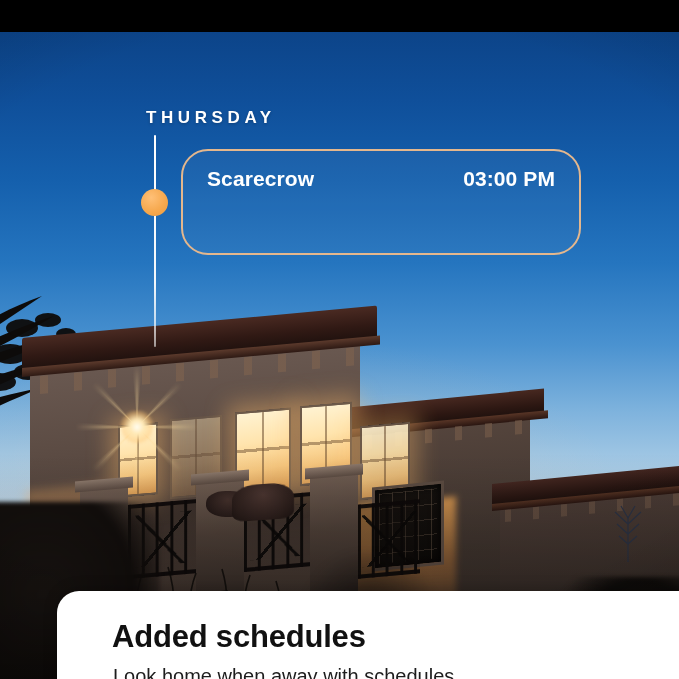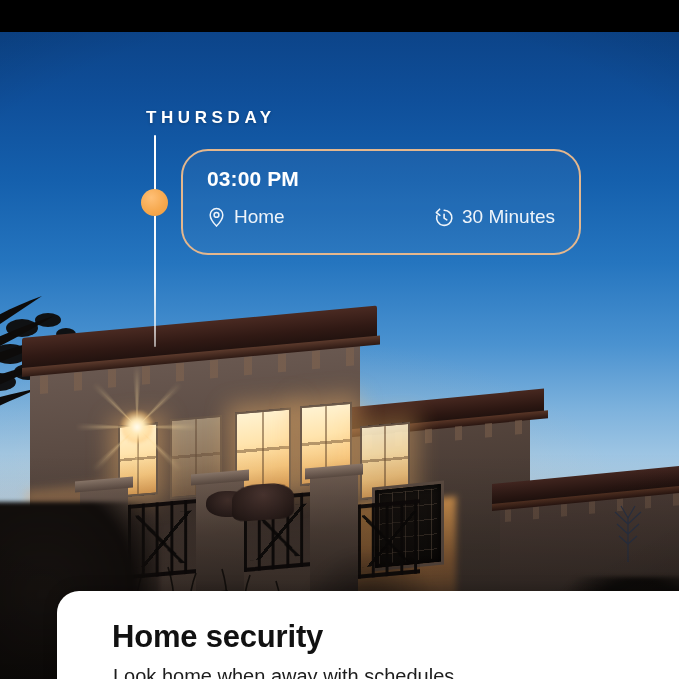--- a/index.html
+++ b/index.html
@@ -486,47 +486,24 @@
   <div class="vignette"></div>
 
   <div class="timeline-line"></div>
   <div class="timeline-dot"></div>
 
   <div class="day-label">THURSDAY</div>
 
   <div class="sched-card">
 
     <div class="card-row row-top">
+      <span class="card-title">Scarecrow</span>
       <span class="card-time">03:00 PM</span>
     </div>
 
-    <div class="card-row row-bot">
-
-      <span class="meta">
-        <span>
-          <svg width="19" height="21" viewBox="0 0 19 21" fill="none">
-            <path d="M9.5 1.6c-3.5 0-6.3 2.8-6.3 6.3 0 4.6 6.3 11.2 6.3 11.2s6.3-6.6 6.3-11.2c0-3.5-2.8-6.3-6.3-6.3z" stroke="#eef4fa" stroke-width="1.5" stroke-linejoin="round"></path>
-            <circle cx="9.5" cy="7.9" r="2.4" stroke="#eef4fa" stroke-width="1.5"></circle>
-          </svg>
-        </span>
-        <span>Home</span>
-      </span>
-
-      <span class="meta">
-        <span>
-          <svg width="21" height="21" viewBox="0 0 21 21" fill="none">
-            <path d="M11.2 3.2a7.6 7.6 0 1 1-7.3 5.6" stroke="#eef4fa" stroke-width="1.6" stroke-linecap="round"></path>
-            <path d="M6.6 2.2 3.3 5.5l3.6 2.8" stroke="#eef4fa" stroke-width="1.6" stroke-linecap="round" stroke-linejoin="round"></path>
-            <path d="M11.1 7.2v3.9l2.7 1.8" stroke="#eef4fa" stroke-width="1.6" stroke-linecap="round" stroke-linejoin="round"></path>
-          </svg>
-        </span>
-        <span>30 Minutes</span>
-      </span>
-
-    </div>
   </div>
 
   <div class="info-panel">
-    <div class="info-title">Home security</div>
+    <div class="info-title">Added schedules</div>
     <div class="info-sub">Look home when away with schedules.</div>
   </div>
 
 </div>
 
 </body></html>

